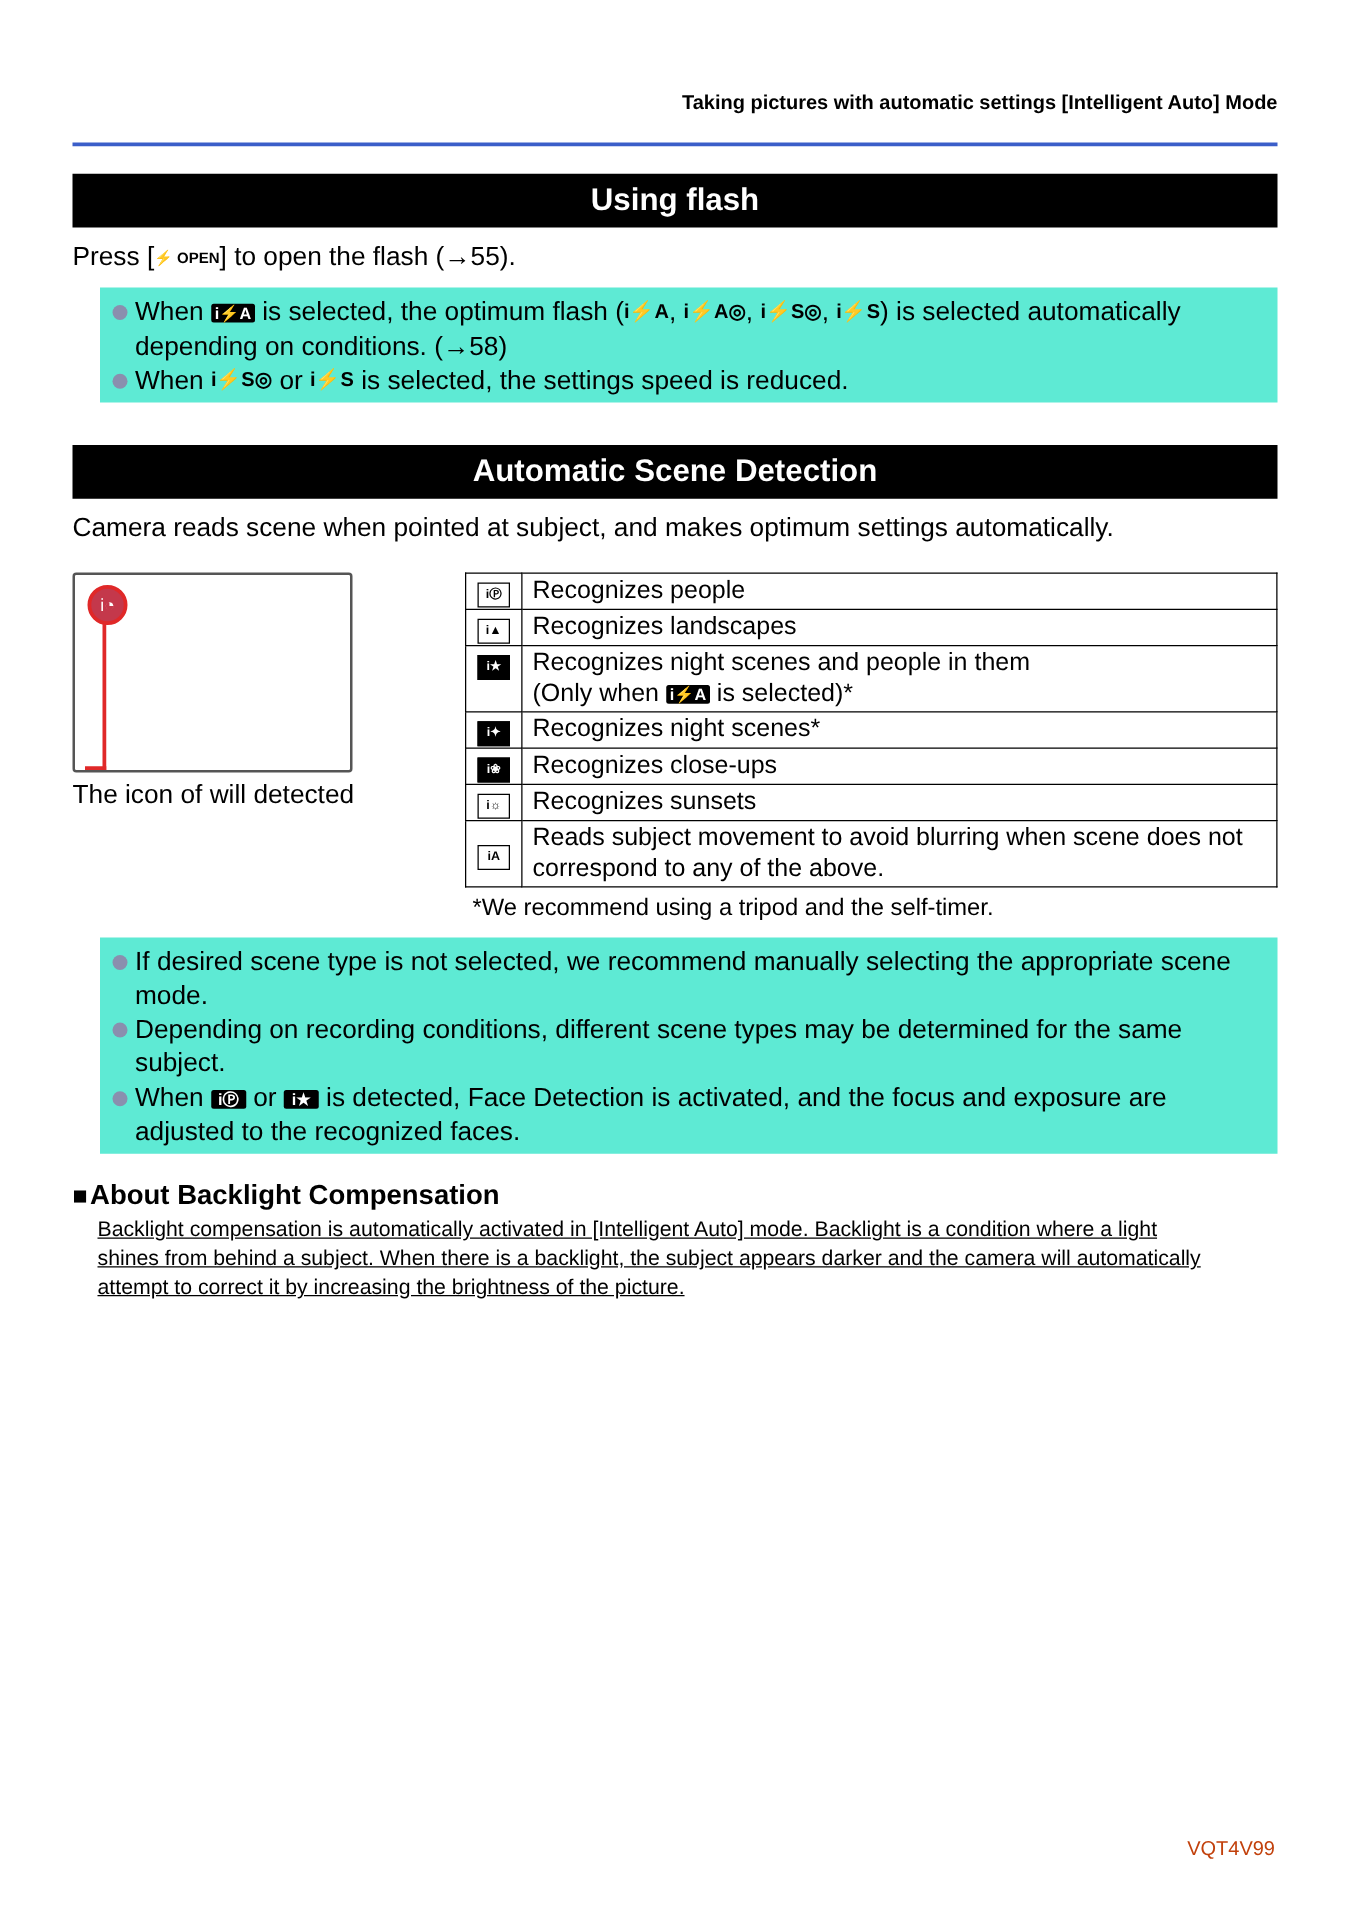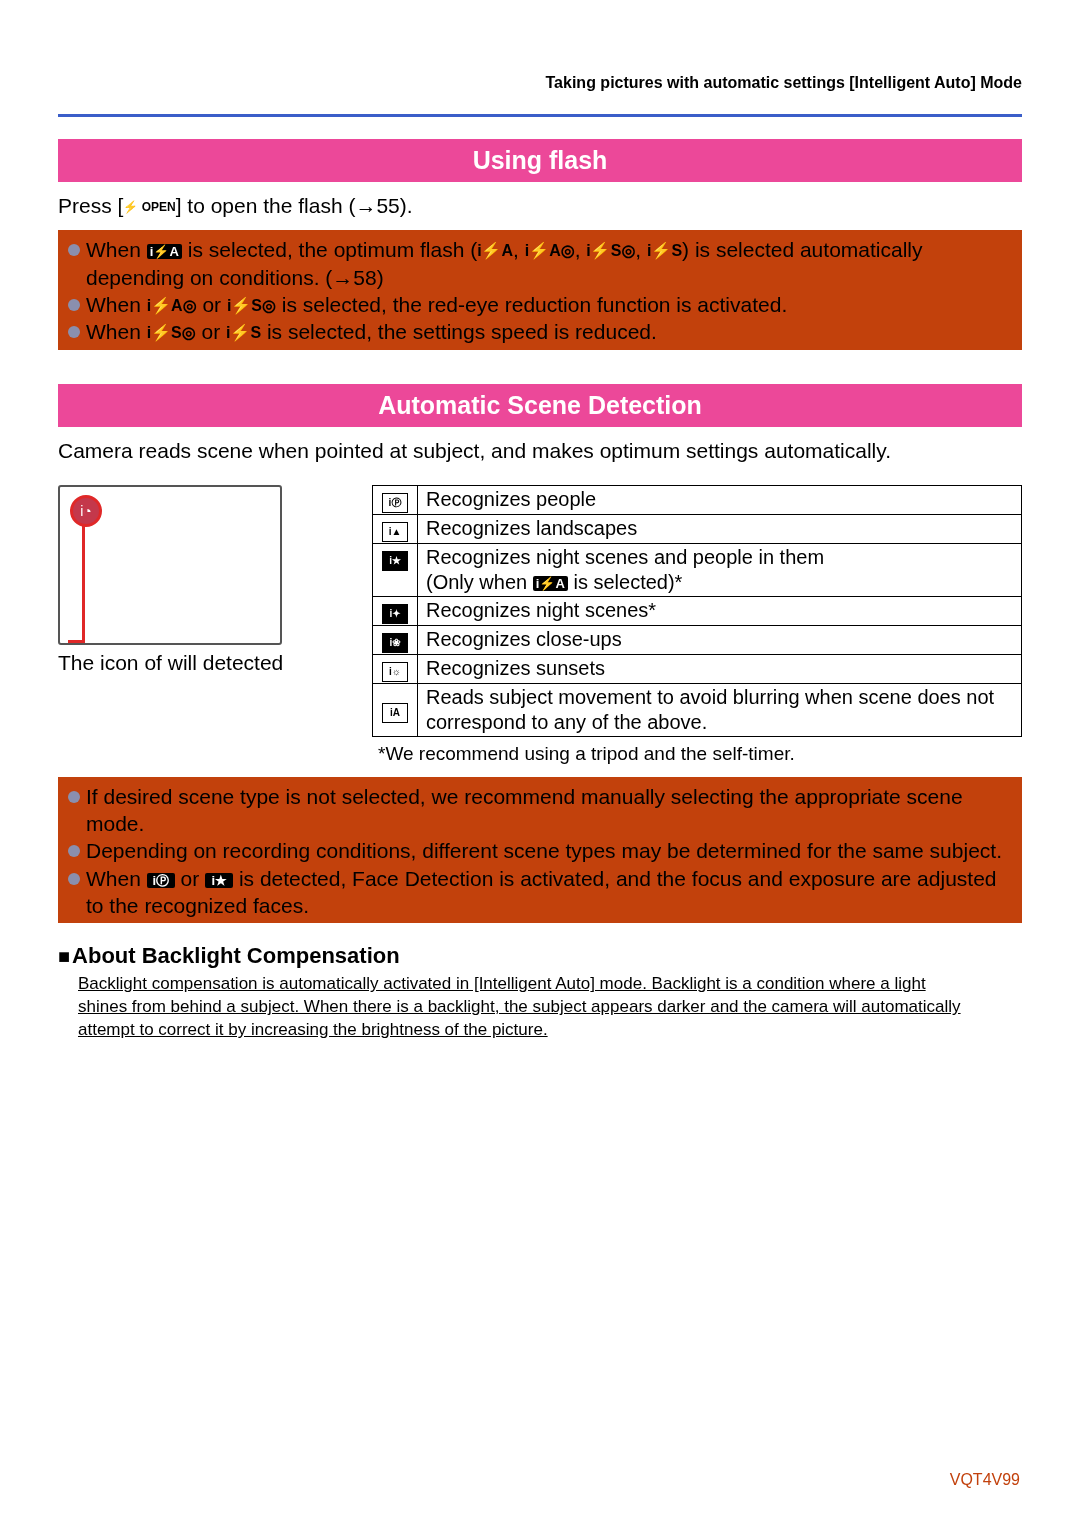--- a/index.html
+++ b/index.html
@@ -18,40 +18,41 @@
   }
   .header-title {
     font-weight: bold;
     font-size: 16px;
     text-align: right;
     padding-bottom: 22px;
     border-bottom: 3px solid #3b5ec9;
     margin-bottom: 22px;
   }
   .section-title {
-    background: #ec4899;
+    background: #000000;
     color: #fff;
     font-weight: bold;
     font-size: 25px;
     text-align: center;
     padding: 7px 0;
     margin-bottom: 10px;
   }
   .body-text {
     font-size: 21px;
     line-height: 1.35;
     margin-bottom: 10px;
   }
   .blue-box {
-    background: #c2410c;
+    background: #5eead4;
     padding: 6px 10px 4px 10px;
     font-size: 21px;
     line-height: 1.3;
     margin-top: 8px;
     margin-bottom: 34px;
+    margin-left: 22px;
   }
   .blue-box .row {
     display: flex;
     align-items: flex-start;
     margin-bottom: 0;
   }
   .blue-box .bullet-dot {
     width: 12px;
     height: 12px;
     background: #8a8fae;
@@ -222,26 +223,20 @@
   <div class="blue-box">
     <div class="row">
       <div class="bullet-dot"></div>
       <div class="row-text">
         <span>When </span><span class="small-icon">i⚡A</span><span> is selected, the optimum flash (</span><span class="small-glyph">i⚡A</span><span>, </span><span class="small-glyph">i⚡A◎</span><span>, </span><span class="small-glyph">i⚡S◎</span><span>, </span><span class="small-glyph">i⚡S</span><span>) is selected automatically depending on conditions. (→58)</span>
       </div>
     </div>
     <div class="row">
       <div class="bullet-dot"></div>
       <div class="row-text">
-        <span>When </span><span class="small-glyph">i⚡A◎</span><span> or </span><span class="small-glyph">i⚡S◎</span><span> is selected, the red-eye reduction function is activated.</span>
-      </div>
-    </div>
-    <div class="row">
-      <div class="bullet-dot"></div>
-      <div class="row-text">
         <span>When </span><span class="small-glyph">i⚡S◎</span><span> or </span><span class="small-glyph">i⚡S</span><span> is selected, the settings speed is reduced.</span>
       </div>
     </div>
   </div>
 
   <div class="section-title">Automatic Scene Detection</div>
 
   <div class="body-text">Camera reads scene when pointed at subject, and makes optimum settings automatically.</div>
 
   <div class="scene-layout">

